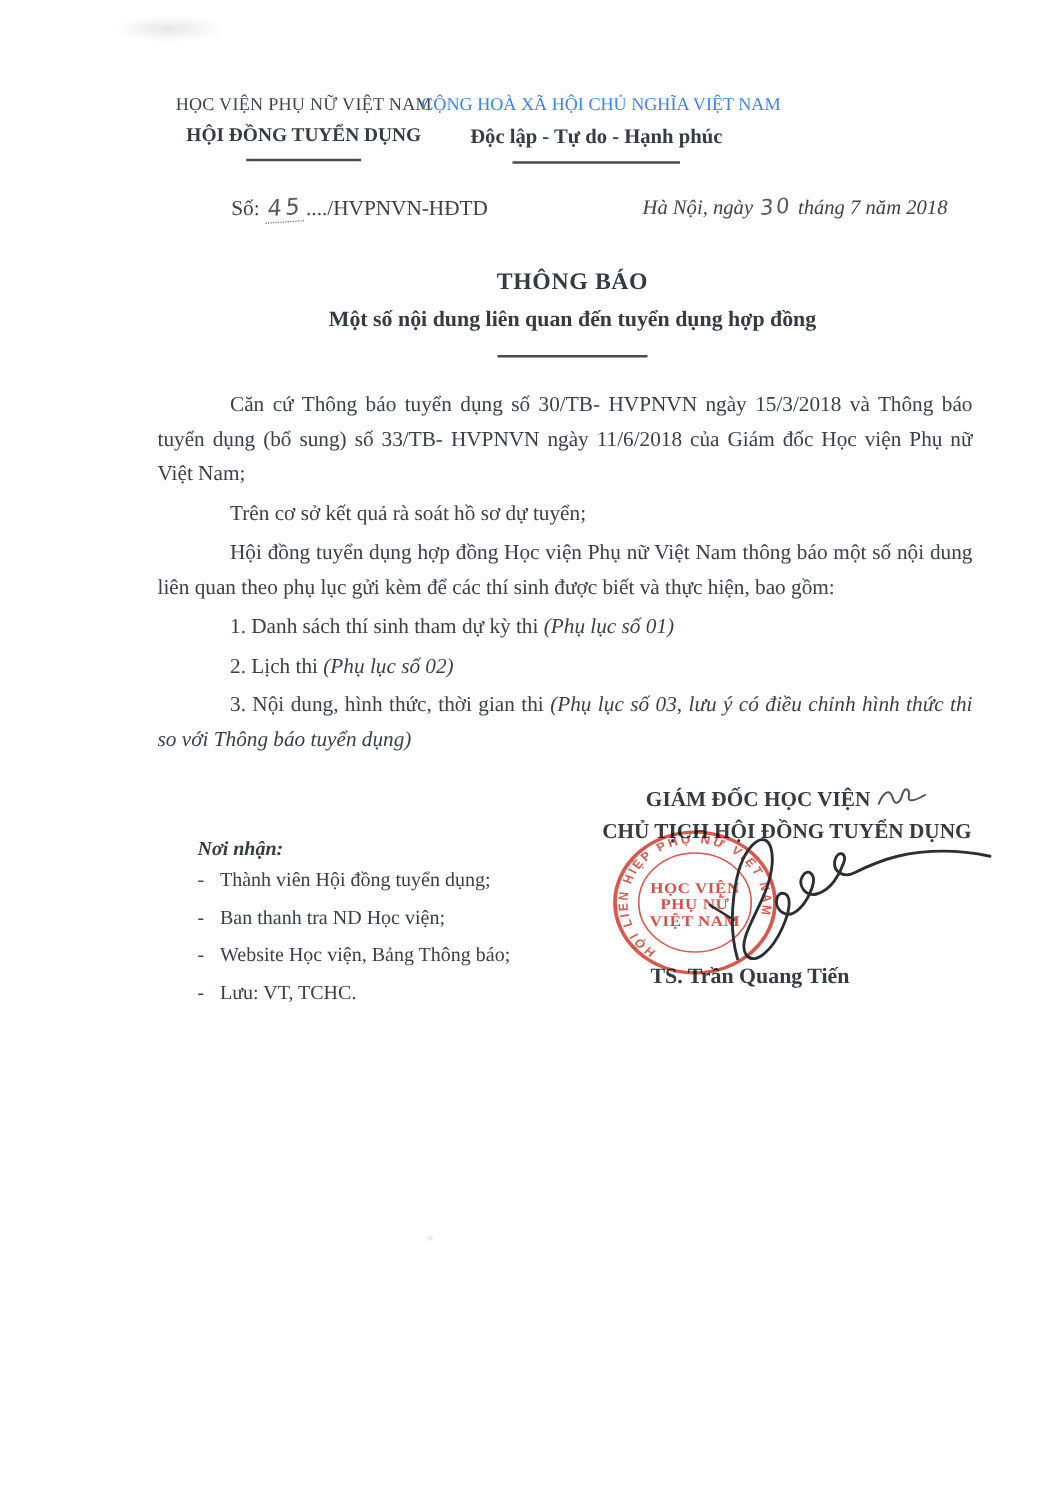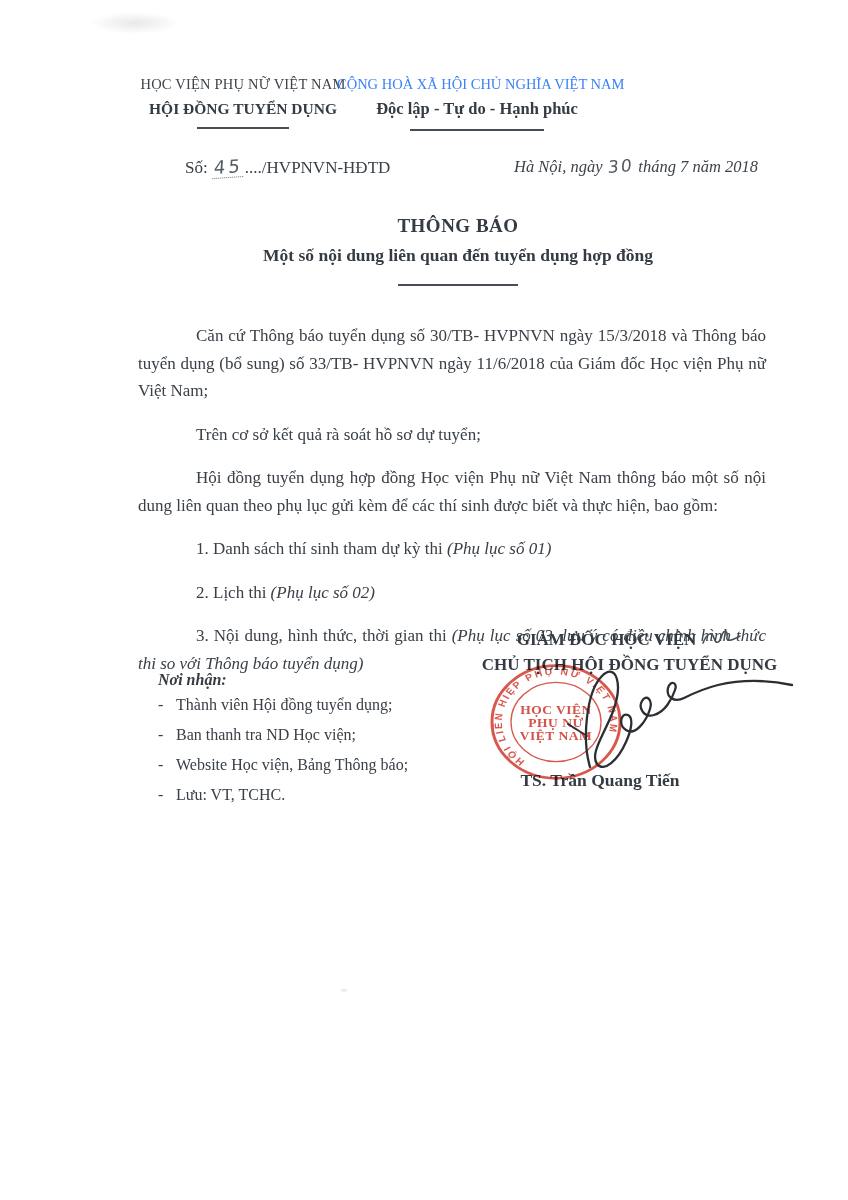--- a/index.html
+++ b/index.html
@@ -45,21 +45,21 @@
   }
   .ref-line .hand { border-bottom: 1px dotted #6a7077; padding: 0 1px; margin: 0 1px; }
   .date-line { position: absolute; left: 490px; top: 156px; width: 292px; text-align: center; font-style: italic; font-size: 16.5px; white-space: nowrap; color: #3d434a; }
   .date-line .hand { font-size: 17px; letter-spacing: 2px; margin: 0 1px; font-style: normal; }
   
   .doc-title { position: absolute; left: 128px; top: 215px; width: 660px; text-align: center; font-size: 19px; font-weight: bold; letter-spacing: 0.5px; color: #343b42; }
   .doc-subtitle { position: absolute; left: 128px; top: 245px; width: 660px; text-align: center; font-size: 17.5px; font-weight: bold; color: #343b42; }
   .title-rule { position: absolute; left: 398px; top: 284px; width: 120px; height: 2px; background: #474d54; }
   
   .body-text { position: absolute; left: 122px; top: 306px; width: 660px; font-size: 17px; line-height: 27.5px; text-align: justify; }
-  .body-text p { text-indent: 58px; margin: 16px; }
+  .body-text p { text-indent: 58px; margin: 4px; }
   .it { font-style: italic; }
   
   .sign-titles { position: absolute; left: 432px; top: 628px; width: 395px; text-align: center; font-weight: bold; font-size: 17px; color: #343b42; white-space: nowrap; }
   .sign-titles .t2 { margin-top: 5px; }
   .initial-mark { vertical-align: -3px; margin-left: 4px; }
   .sign-name { position: absolute; left: 470px; top: 770px; width: 260px; text-align: center; font-weight: bold; font-size: 17.5px; color: #343b42; }
   
   .recipients { position: absolute; left: 158px; top: 656px; width: 300px; margin-top: 15px; }
   .recip-label { font-weight: bold; font-style: italic; font-size: 16px; color: #343b42; }
   .recip-item { font-size: 16px; line-height: 28px; margin-top: 2px; color: #3a4047; }

